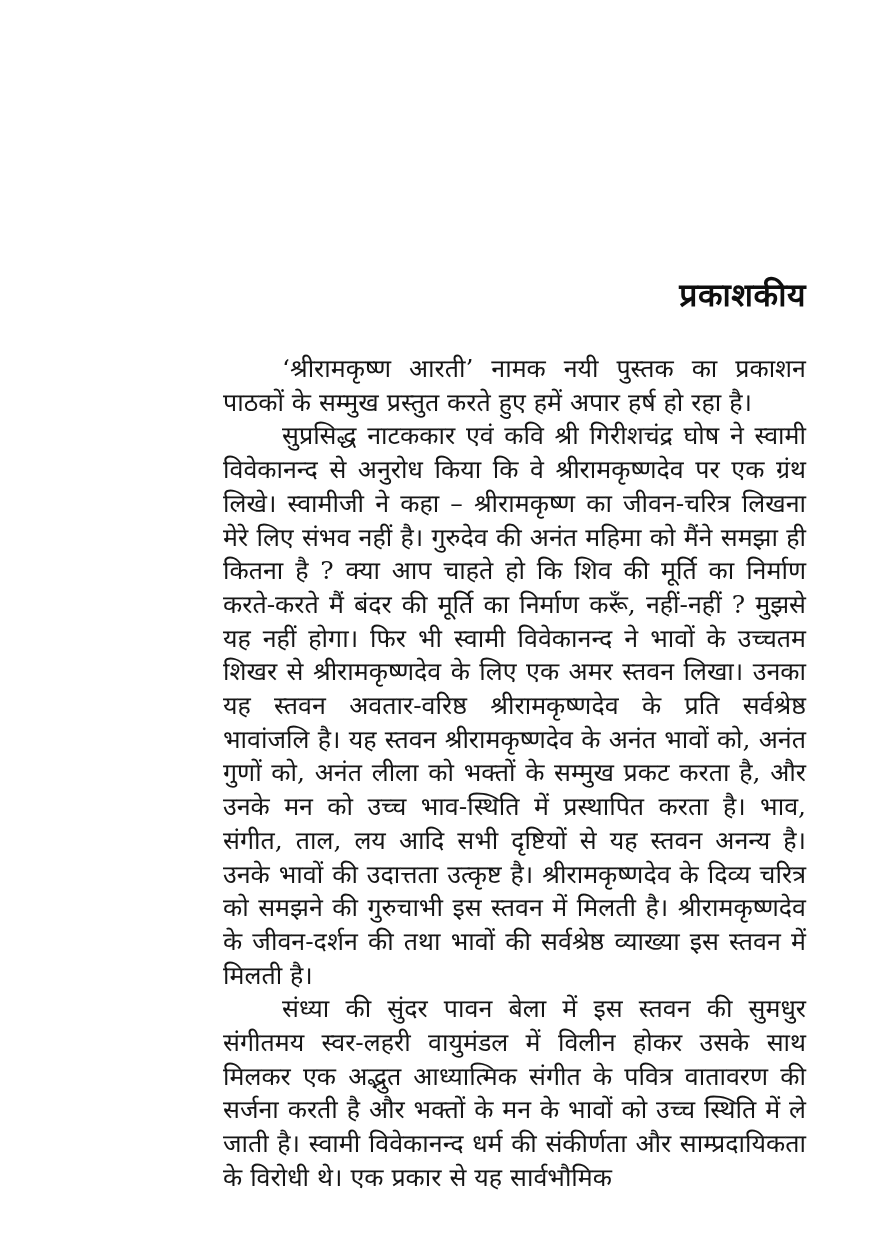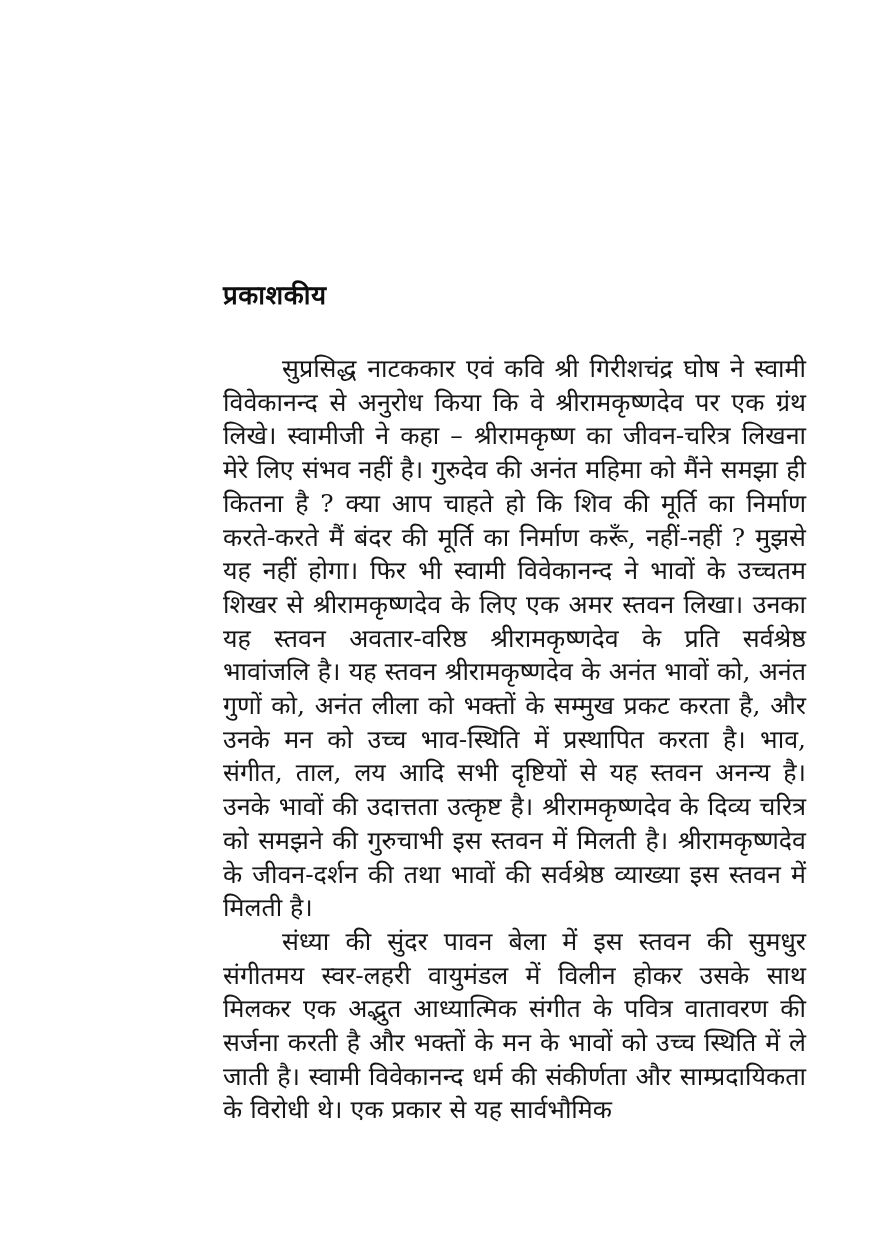--- a/index.html
+++ b/index.html
@@ -17,40 +17,41 @@
     color: #141414;
   }
   .column {
     position: absolute;
     left: 223px;
     top: 272px;
     width: 583px;
   }
   .title {
     margin: 0 0 34px 0;
-    font-size: 26px;
+    font-size: 32px;
     line-height: 46px;
     font-weight: bold;
-    text-align: left;
+    text-align: right;
     letter-spacing: 0.5px;
     color: #0e0e0e;
   }
   .body-text p {
     margin: 0;
     font-size: 25px;
     line-height: 33.7px;
     text-align: justify;
     text-indent: 59px;
     color: #161616;
   }
 </style>
 </head>
 <body>
 
 <div class="page">
   <div class="column">
     <h1 class="title">प्रकाशकीय</h1>
     <div class="body-text">
+      <p>‘श्रीरामकृष्ण आरती’ नामक नयी पुस्तक का प्रकाशन पाठकों के सम्मुख प्रस्तुत करते हुए हमें अपार हर्ष हो रहा है।</p>
       <p>सुप्रसिद्ध नाटककार एवं कवि श्री गिरीशचंद्र घोष ने स्वामी विवेकानन्द से अनुरोध किया कि वे श्रीरामकृष्णदेव पर एक ग्रंथ लिखे। स्वामीजी ने कहा – श्रीरामकृष्ण का जीवन-चरित्र लिखना मेरे लिए संभव नहीं है। गुरुदेव की अनंत महिमा को मैंने समझा ही कितना है ? क्या आप चाहते हो कि शिव की मूर्ति का निर्माण करते-करते मैं बंदर की मूर्ति का निर्माण करूँ, नहीं-नहीं ? मुझसे यह नहीं होगा। फिर भी स्वामी विवेकानन्द ने भावों के उच्चतम शिखर से श्रीरामकृष्णदेव के लिए एक अमर स्तवन लिखा। उनका यह स्तवन अवतार-वरिष्ठ श्रीरामकृष्णदेव के प्रति सर्वश्रेष्ठ भावांजलि है। यह स्तवन श्रीरामकृष्णदेव के अनंत भावों को, अनंत गुणों को, अनंत लीला को भक्तों के सम्मुख प्रकट करता है, और उनके मन को उच्च भाव-स्थिति में प्रस्थापित करता है। भाव, संगीत, ताल, लय आदि सभी दृष्टियों से यह स्तवन अनन्य है। उनके भावों की उदात्तता उत्कृष्ट है। श्रीरामकृष्णदेव के दिव्य चरित्र को समझने की गुरुचाभी इस स्तवन में मिलती है। श्रीरामकृष्णदेव के जीवन-दर्शन की तथा भावों की सर्वश्रेष्ठ व्याख्या इस स्तवन में मिलती है।</p>
       <p>संध्या की सुंदर पावन बेला में इस स्तवन की सुमधुर संगीतमय स्वर-लहरी वायुमंडल में विलीन होकर उसके साथ मिलकर एक अद्भुत आध्यात्मिक संगीत के पवित्र वातावरण की सर्जना करती है और भक्तों के मन के भावों को उच्च स्थिति में ले जाती है। स्वामी विवेकानन्द धर्म की संकीर्णता और साम्प्रदायिकता के विरोधी थे। एक प्रकार से यह सार्वभौमिक</p>
     </div>
   </div>
 </div>
 
 </body></html>

